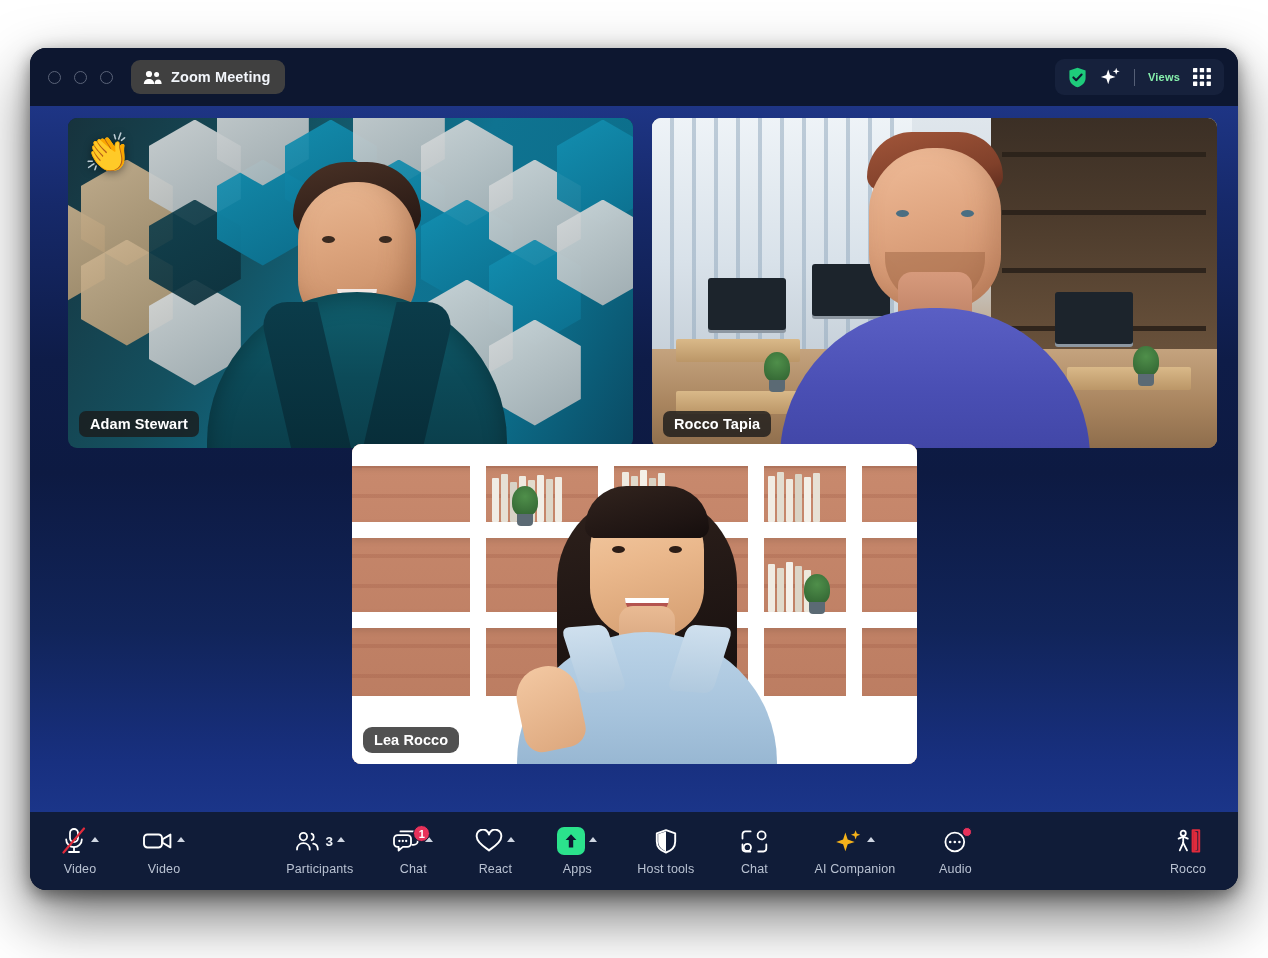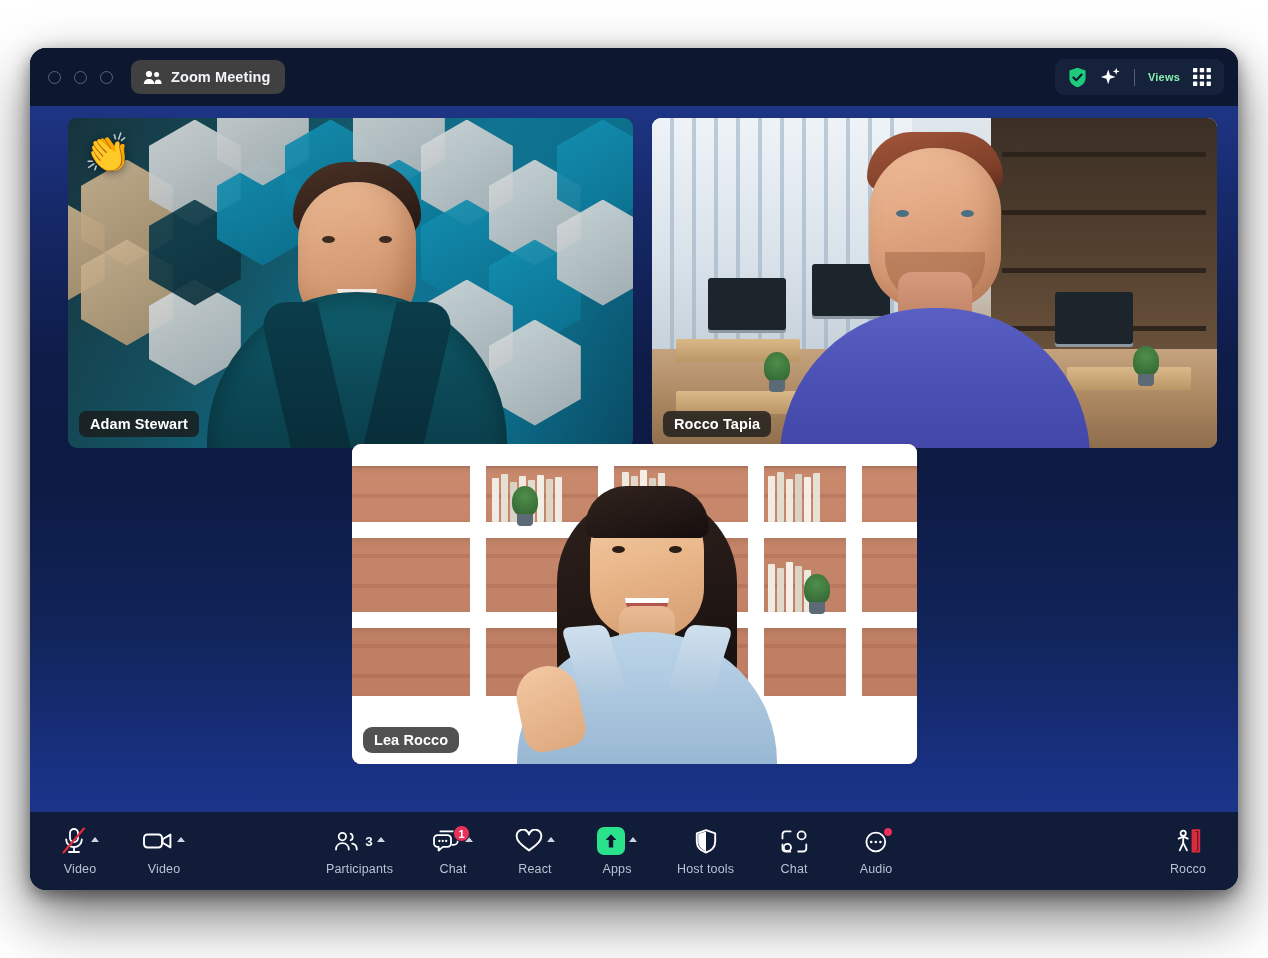--- a/index.html
+++ b/index.html
@@ -786,20 +786,32 @@
                 <path d="M25.3 14.4v4.2a2.9 2.9 0 0 1-2.9 2.9h-5.2" fill="none" stroke="#ffffff" stroke-width="1.8" stroke-linecap="round"></path>
                 <path d="M1.5 14.4v4.2a2.9 2.9 0 0 0 2.9 2.9h4.9" fill="none" stroke="#ffffff" stroke-width="1.8" stroke-linecap="round"></path>
                 <circle cx="20.6" cy="5.4" r="4" fill="none" stroke="#ffffff" stroke-width="1.8"></circle>
                 <circle cx="6.4" cy="17.4" r="3.6" fill="none" stroke="#ffffff" stroke-width="1.8"></circle>
               </svg>
             </span>
           </div>
           <span class="tb-label">Chat</span>
         </div>
 
+        <div class="tb-item">
+          <div class="tb-icon-row">
+            <span>
+              <svg width="28" height="25" viewBox="0 0 28 25">
+                <path d="M10.4 3.6 12.7 10.6 19.7 12.9 12.7 15.2 10.4 22.2 8.1 15.2 1.1 12.9 8.1 10.6z" fill="#f5b21a"></path>
+                <path d="M20.6 1.2 21.8 4.6 25.2 5.8 21.8 7 20.6 10.4 19.4 7 16 5.8 19.4 4.6z" fill="#f5b21a"></path>
+              </svg>
+            </span>
+            <span class="chev"></span>
+          </div>
+          <span class="tb-label">AI Companion</span>
+        </div>
 
         <div class="tb-item">
           <div class="tb-icon-row">
             <span style="position:relative;">
               <svg width="25" height="25" viewBox="0 0 25 25">
                 <circle cx="11.8" cy="13" r="9.4" fill="none" stroke="#ffffff" stroke-width="1.8"></circle>
                 <circle cx="7.2" cy="13" r="1.3" fill="#ffffff"></circle>
                 <circle cx="11.8" cy="13" r="1.3" fill="#ffffff"></circle>
                 <circle cx="16.4" cy="13" r="1.3" fill="#ffffff"></circle>
               </svg>

